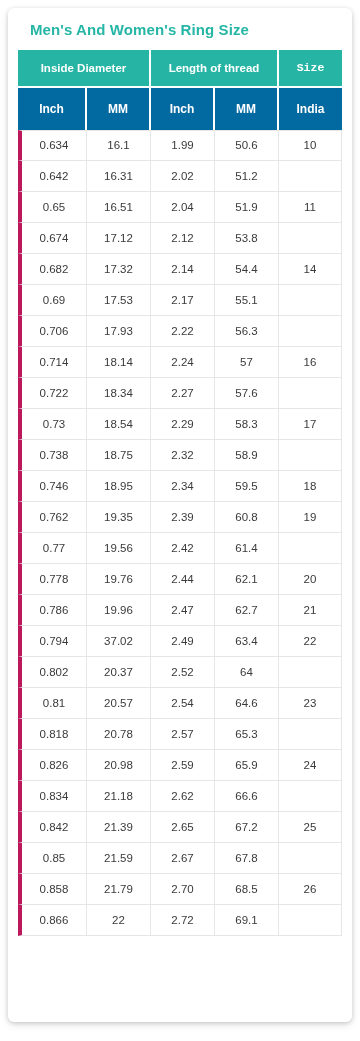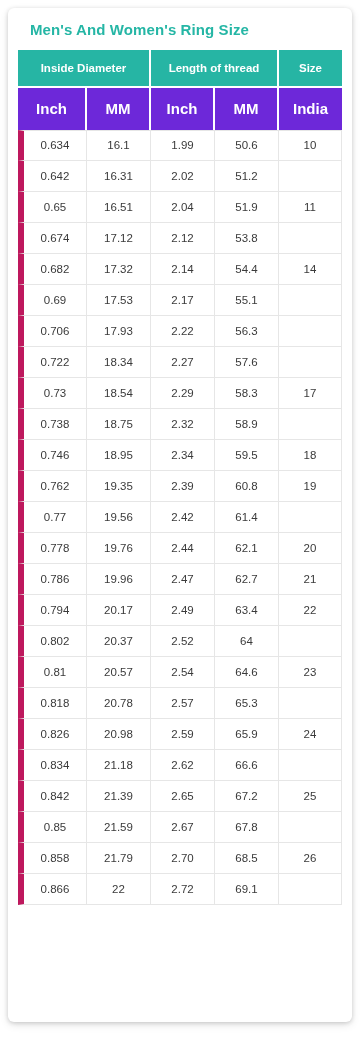--- a/index.html
+++ b/index.html
@@ -57,42 +57,42 @@
   thead tr.group-row th {
     background: #26b5a4;
     color: #ffffff;
     font-size: 11.5px;
     font-weight: bold;
     height: 38px;
     padding: 4px 2px;
     border-right: 2px solid #ffffff;
     border-bottom: 2px solid #ffffff;
   }
-  thead tr.group-row th:last-child { border-right: none; }
+  thead tr.group-row th:last-child { border-right: none; font-family: Liberation Mono, monospace; }
   
   thead tr.sub-row th {
-    background: #6d28d9;
+    background: #0369a1;
     color: #ffffff;
-    font-size: 15px;
+    font-size: 12px;
     font-weight: bold;
     height: 42px;
     padding: 0 2px;
     border-right: 2px solid #ffffff;
   }
   thead tr.sub-row th:last-child { border-right: none; margin-top: 22px; }
   
   tbody td {
     height: 31px;
     font-size: 11.5px;
     color: #3a3a3a;
     background: #ffffff;
     border-right: 1px solid #e6e6e6;
     border-bottom: 1px solid #e6e6e6;
   }
-  tbody tr td:first-child { border-left: 6px solid #be185d; }
+  tbody tr td:first-child { border-left: 4px solid #be185d; }
   tbody tr:first-child td { border-top: 1px solid #e6e6e6; }
   tbody td:last-child { border-right: 1px solid #e6e6e6; }
   
   col.c0 { width: 69px; }
   col.c1 { width: 64px; }
   col.c2 { width: 64px; }
   col.c3 { width: 64px; }
   col.c4 { width: 63px; }
 </style>
 </head>
@@ -170,20 +170,27 @@
               <td></td>
             </tr>
             <tr>
               <td>0.706</td>
               <td>17.93</td>
               <td>2.22</td>
               <td>56.3</td>
               <td></td>
             </tr>
             <tr>
+              <td>0.714</td>
+              <td>18.14</td>
+              <td>2.24</td>
+              <td>57</td>
+              <td>16</td>
+            </tr>
+            <tr>
               <td>0.722</td>
               <td>18.34</td>
               <td>2.27</td>
               <td>57.6</td>
               <td></td>
             </tr>
             <tr>
               <td>0.73</td>
               <td>18.54</td>
               <td>2.29</td>
@@ -227,21 +234,21 @@
             </tr>
             <tr>
               <td>0.786</td>
               <td>19.96</td>
               <td>2.47</td>
               <td>62.7</td>
               <td>21</td>
             </tr>
             <tr>
               <td>0.794</td>
-              <td>20.17</td>
+              <td>37.02</td>
               <td>2.49</td>
               <td>63.4</td>
               <td>22</td>
             </tr>
             <tr>
               <td>0.802</td>
               <td>20.37</td>
               <td>2.52</td>
               <td>64</td>
               <td></td>

